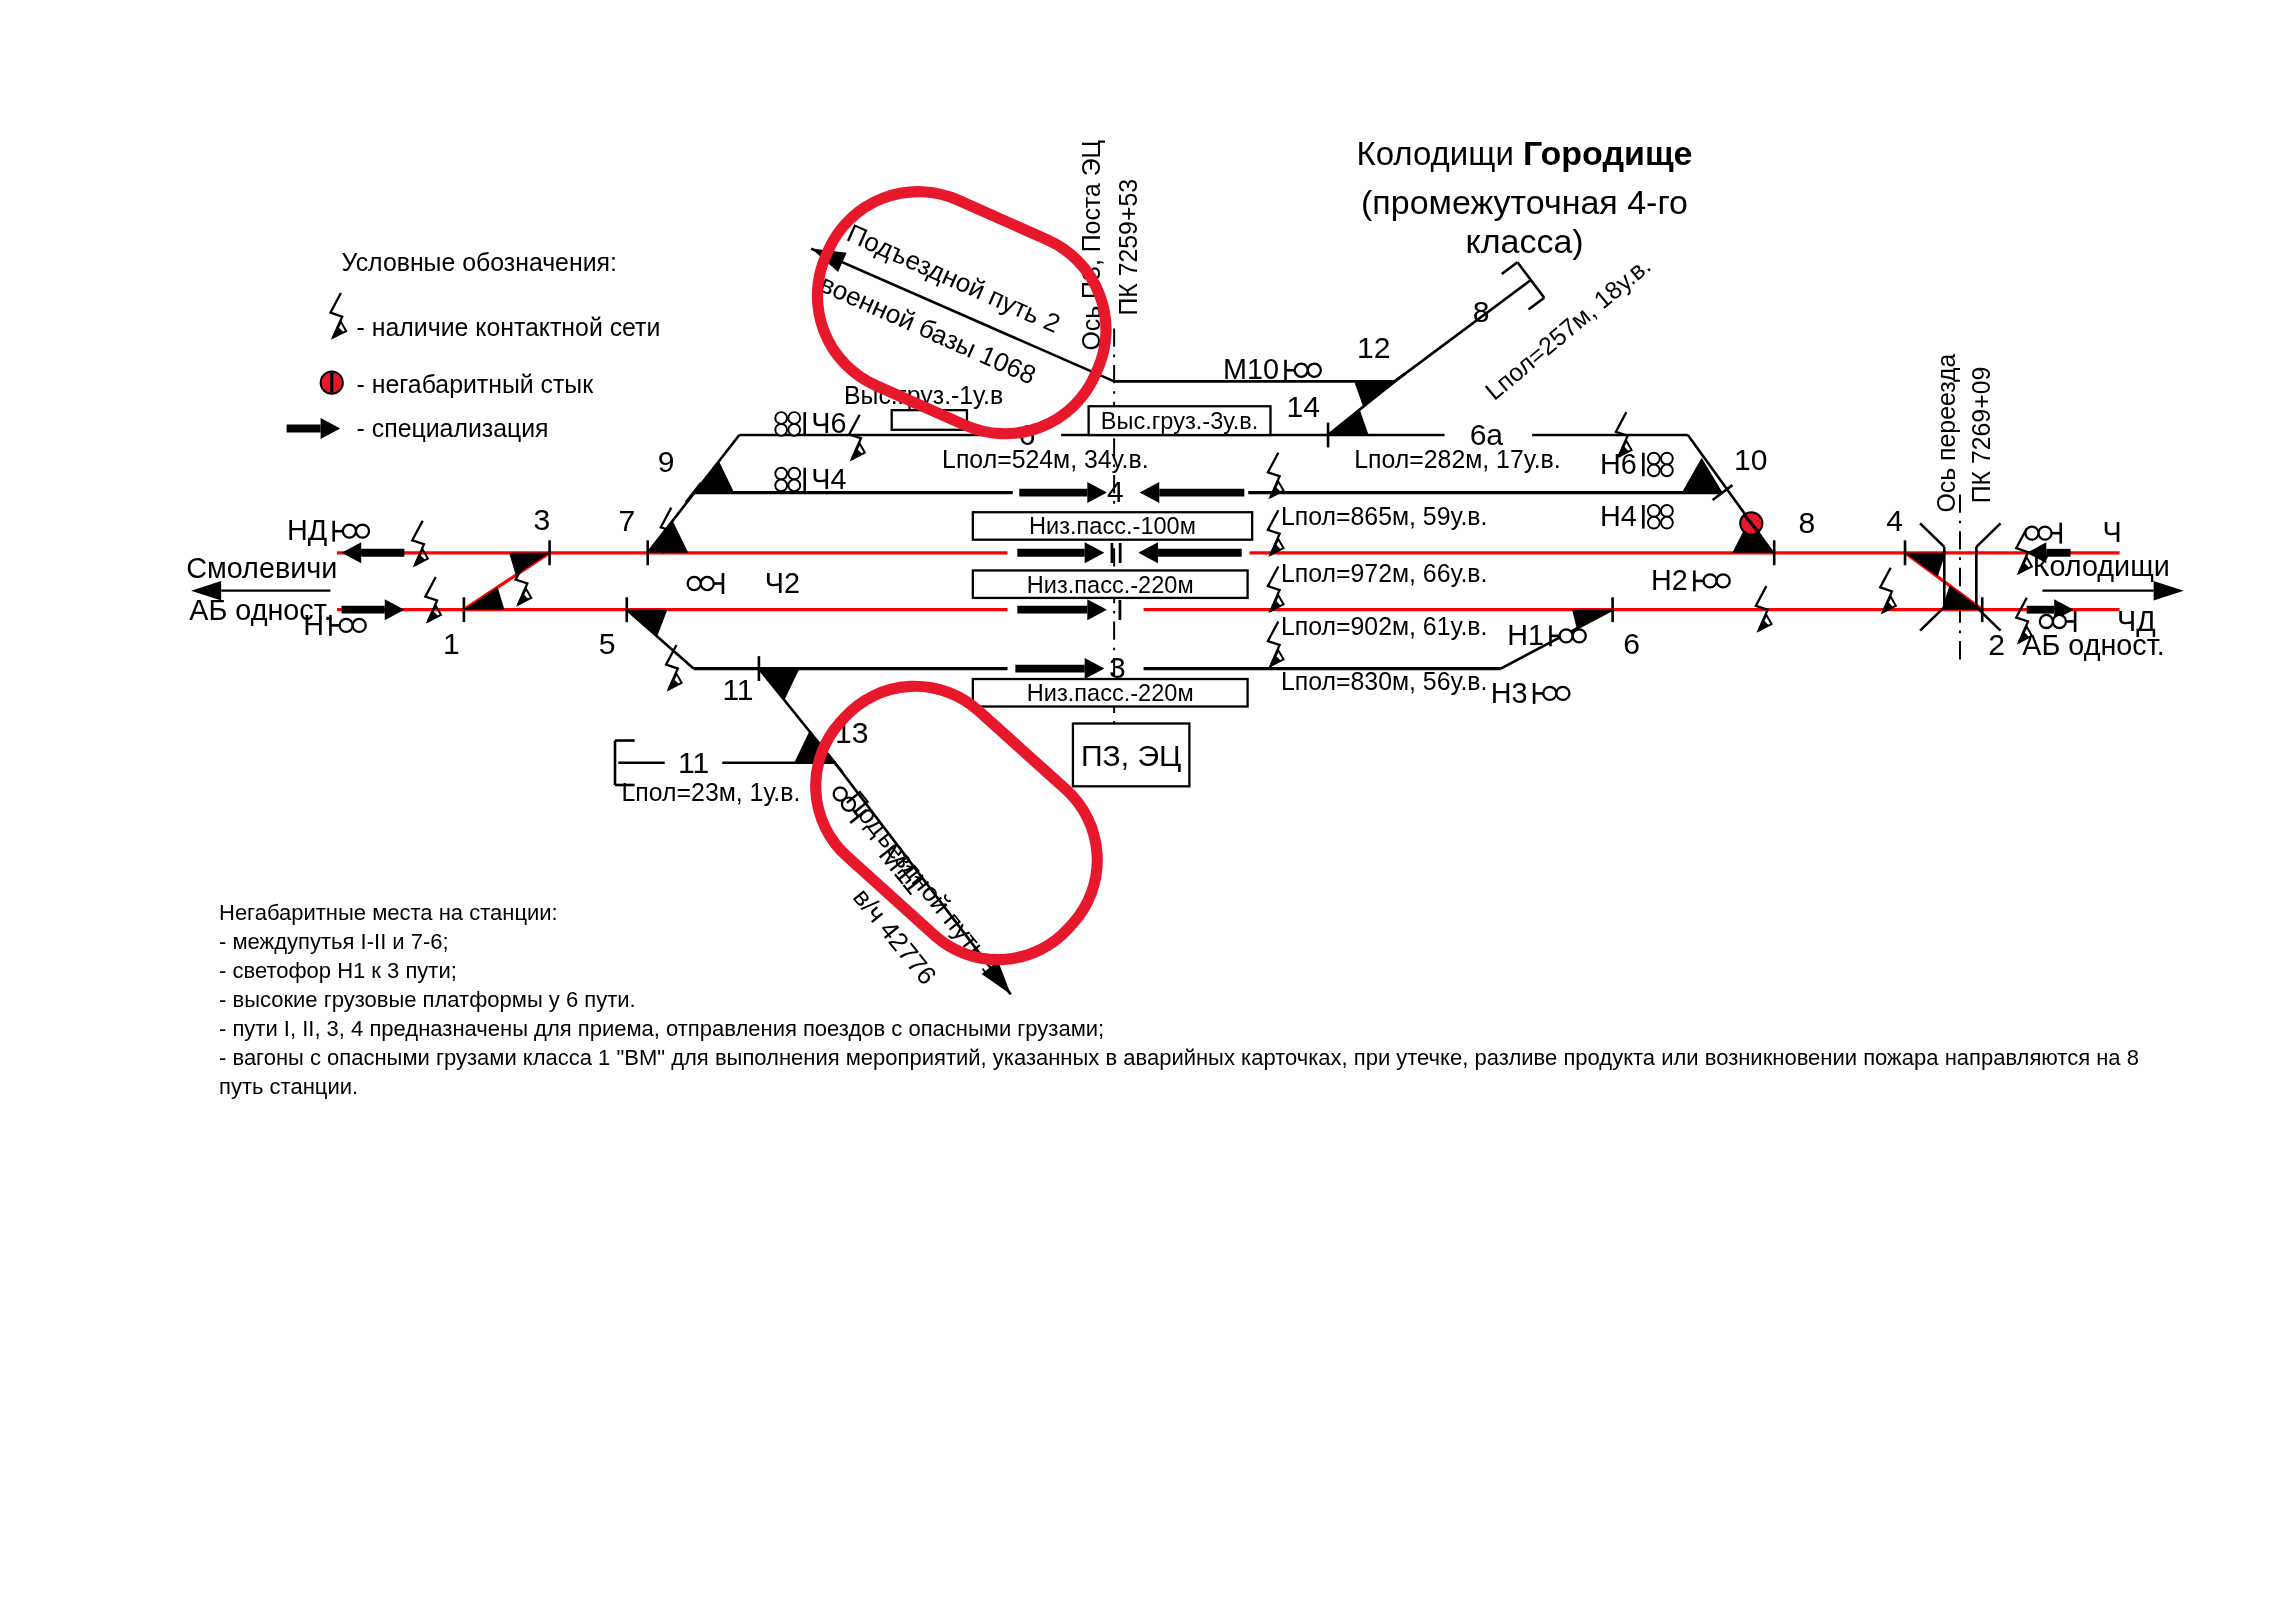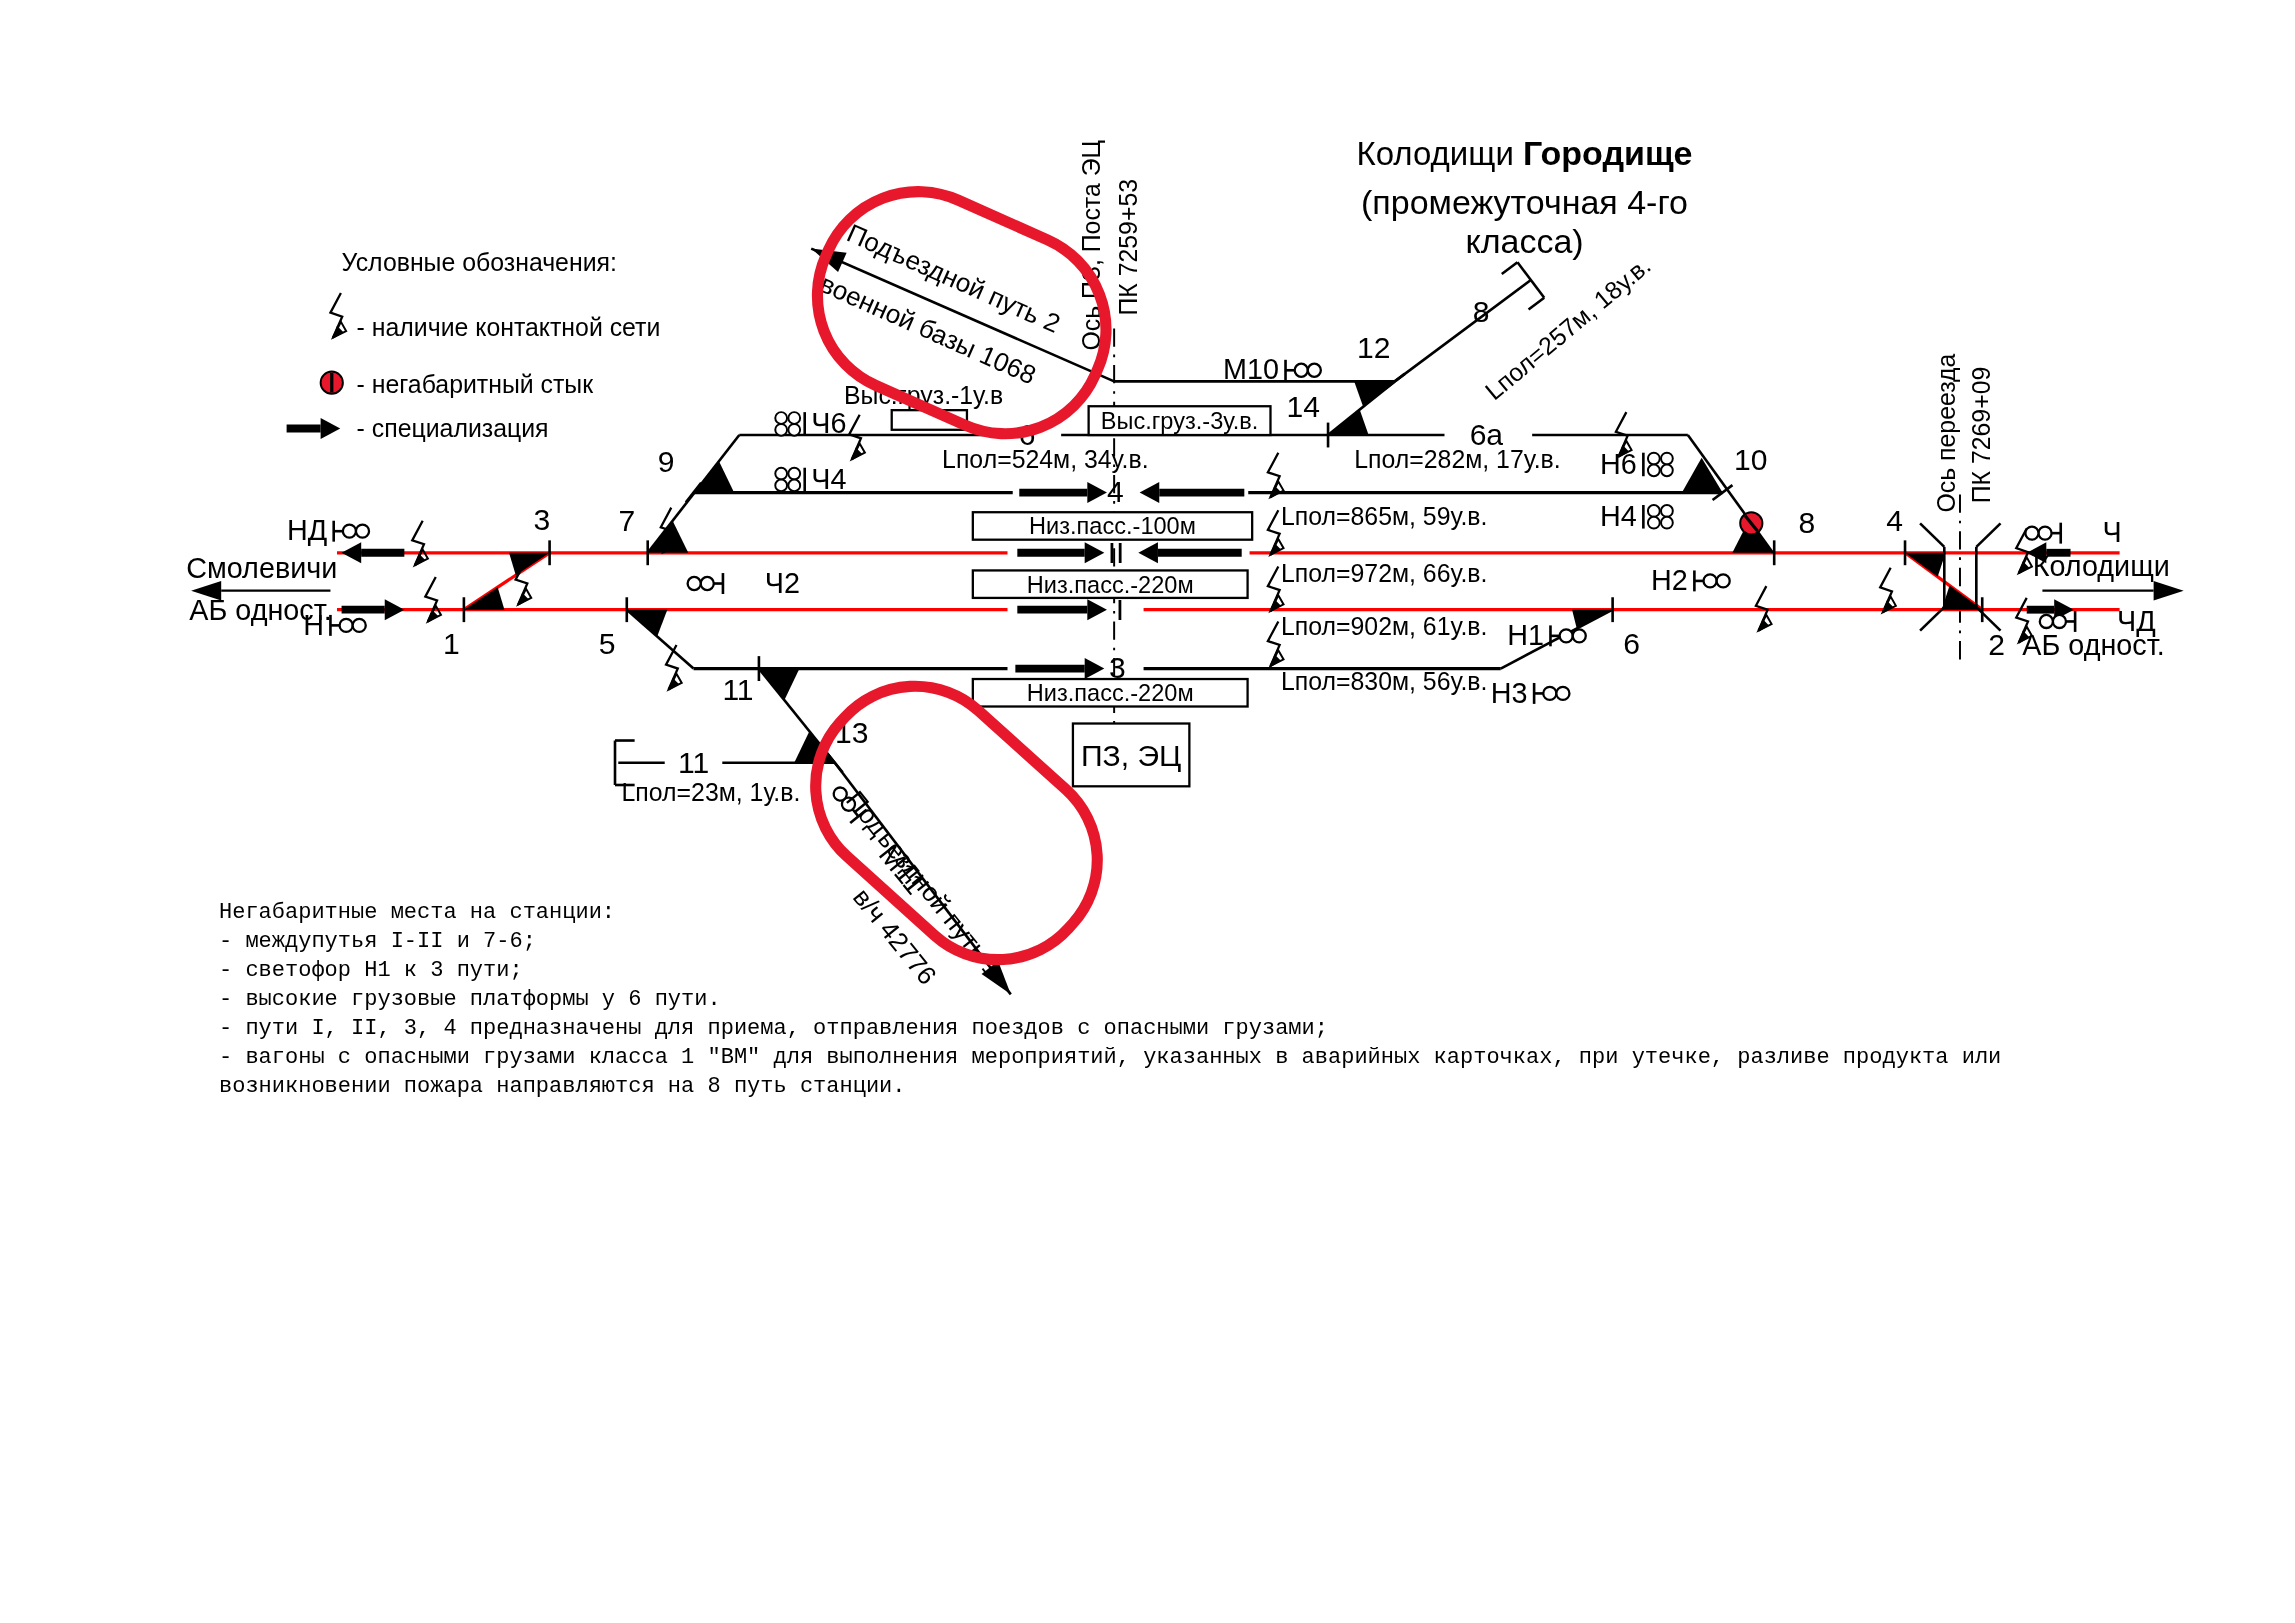--- a/index.html
+++ b/index.html
@@ -4,21 +4,21 @@
 <style>
   html,body{margin:0;padding:0;background:#ffffff;}
   body{width:2295px;height:1623px;position:relative;font-family:"Liberation Sans",sans-serif;}
   #stage{position:absolute;left:0;top:0;width:2295px;height:1623px;}
   svg{position:absolute;left:0;top:0;}
   svg text{font-family:"Liberation Sans",sans-serif;fill:#000;}
   #title-block{position:absolute;left:1315px;top:134px;width:419px;text-align:center;color:#000;}
   #title-line1{font-size:33px;}
   #title-line1 .station-name{font-weight:bold;font-size:34px;}
   #title-line2{font-size:34px;margin-top:10px;}
-  #notes-block{position:absolute;left:219px;top:898px;width:1950px;font-size:22px;line-height:1.32;color:#000;font-family:Liberation Mono, monospace;}
+  #notes-block{position:absolute;left:219px;top:898px;width:1950px;font-size:22px;line-height:1.32;color:#000;}
   #notes-block p{margin:0;}
 </style>
 </head>
 <body>
 
 <div id="stage">
   <svg id="scheme-svg" width="2295" height="1623" viewBox="0 0 3508 2481">
       <line x1="1703" y1="502" x2="1703" y2="1106" stroke="#000" stroke-width="3" stroke-dasharray="28 12 4 12"></line>
       <line x1="2996" y1="756" x2="2996" y2="1008" stroke="#000" stroke-width="3" stroke-dasharray="28 12 4 12"></line>
       <polyline points="515,845 1540,845" fill="none" stroke="#ff0000" stroke-width="5"></polyline>

